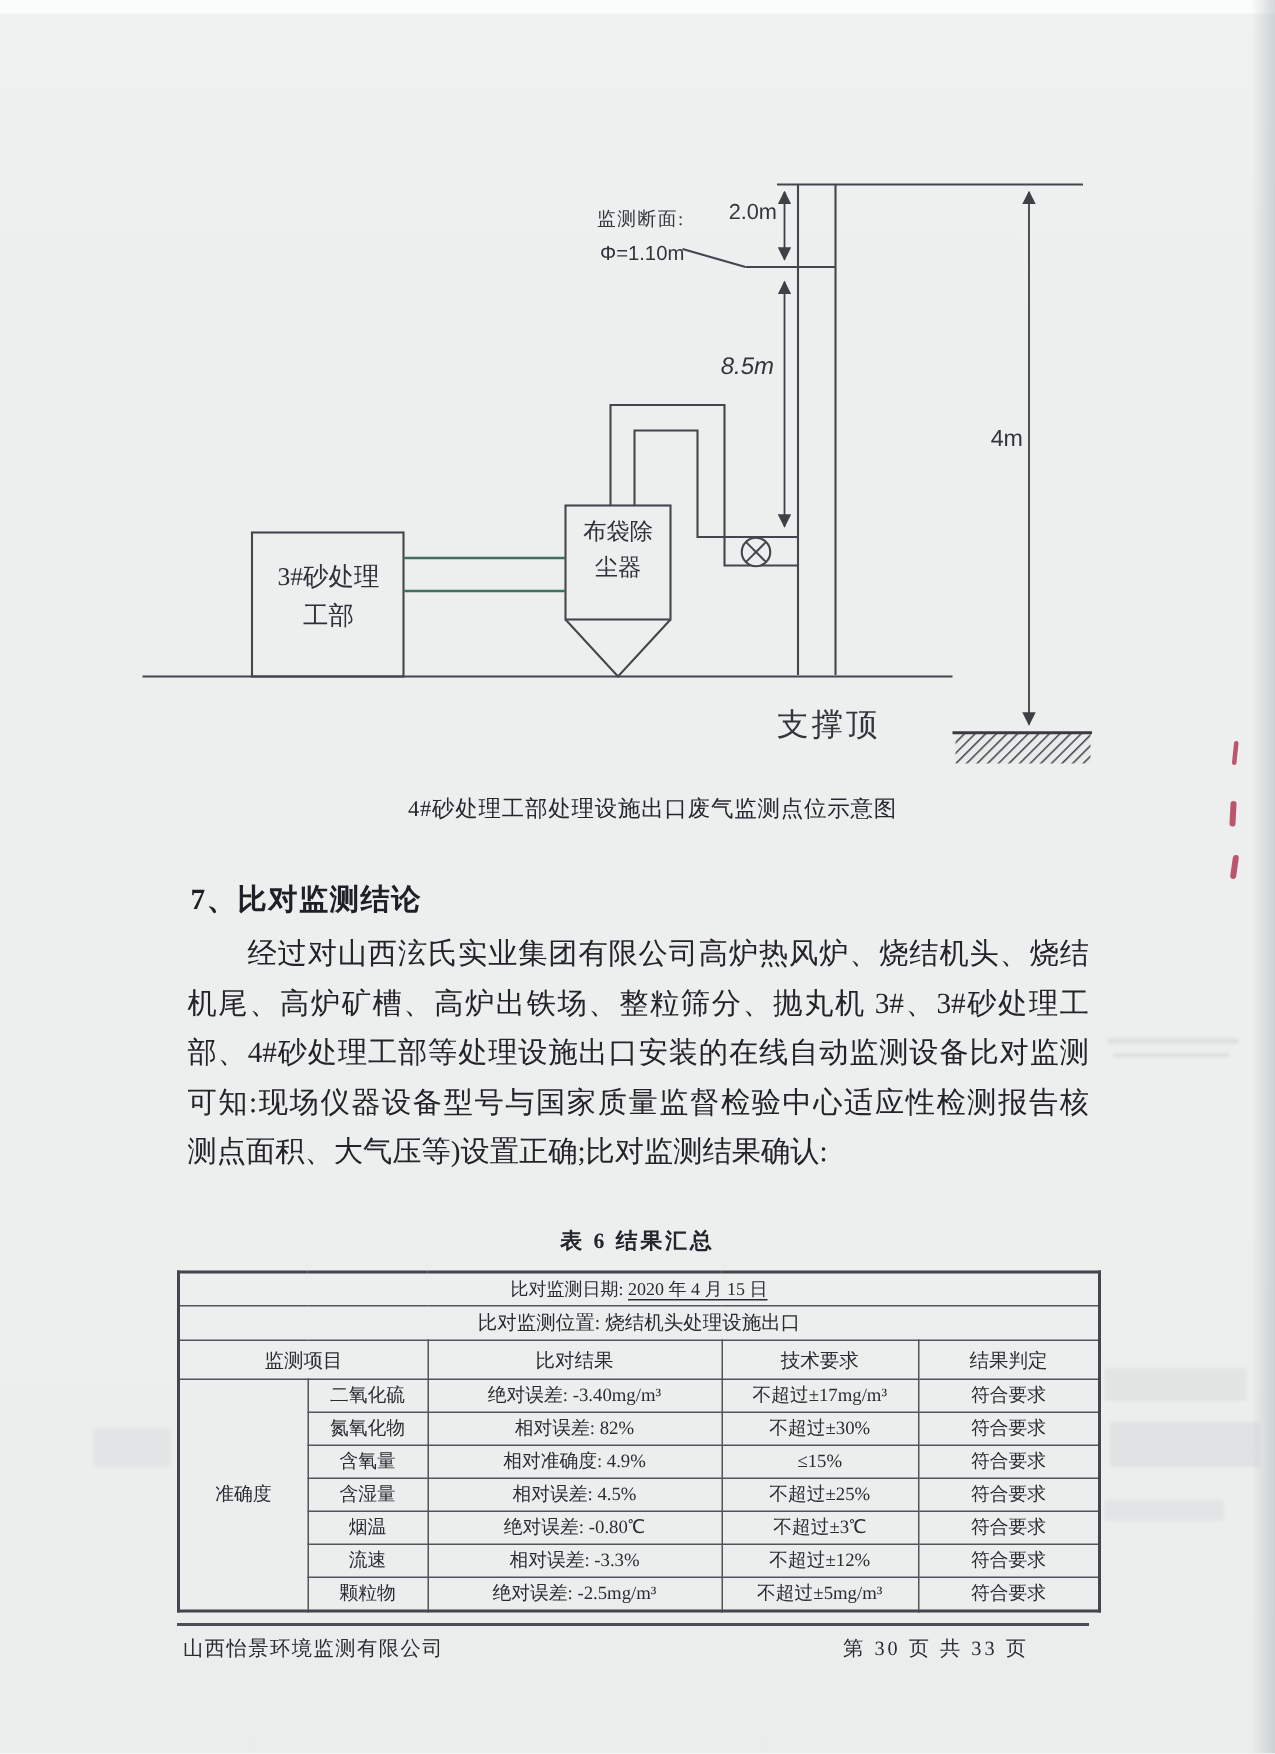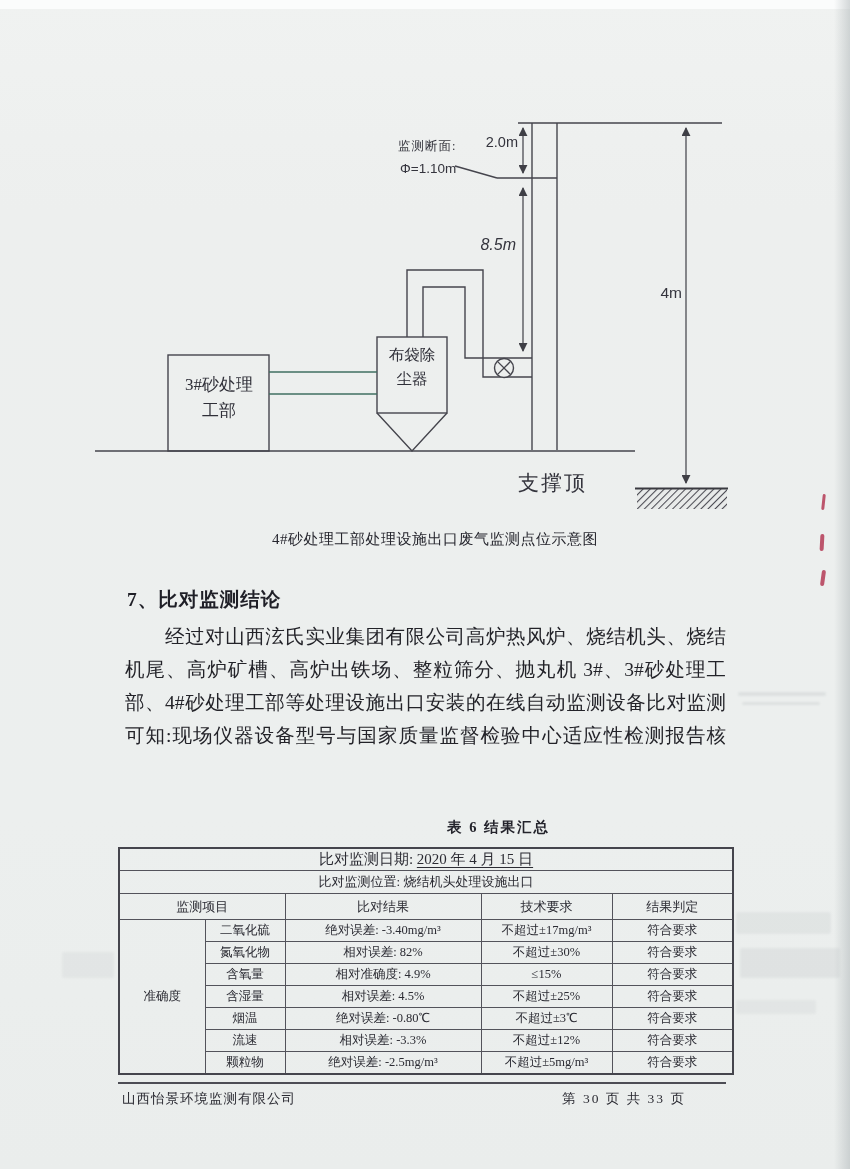--- a/index.html
+++ b/index.html
@@ -24,27 +24,27 @@
   .lbl-box4{left:183px;top:372px;width:72px;font-size:17px;}
   .lbl-collector{left:386px;top:343px;width:52px;font-size:15.5px;}
   .caption{position:absolute;left:200px;top:530px;width:470px;text-align:center;
     font-size:15px;letter-spacing:.5px;color:#26262e;}
   .heading{position:absolute;left:127px;top:586px;font-size:19.5px;font-weight:bold;
     letter-spacing:1px;color:#1f1f27;}
   .para{position:absolute;left:125px;top:620px;width:601px;font-size:19.5px;color:#232329;}
   .pline{height:33px;line-height:33px;text-align:justify;text-align-last:justify;text-justify:inter-character;white-space:nowrap;}
   .pline.first{padding-left:40px;}
   .pline.last{text-align-last:left;}
-  .tcaption{position:absolute;left:300px;top:818px;width:250px;text-align:right;
+  .tcaption{position:absolute;left:300px;top:818px;width:250px;text-align:center;
     font-size:14.5px;font-weight:bold;letter-spacing:2px;color:#24242c;}
   table.result{position:absolute;left:118px;top:847px;width:614px;border-collapse:collapse;
     table-layout:fixed;font-size:12.5px;color:#2b2b33;}
   table.result td{border:1px solid #53535b;text-align:center;padding:0 2px;overflow:hidden;white-space:nowrap;}
   table.result{border:2px solid #45454d;}
-  tr.r-date td{height:21px;font-size:15px;margin-top:42px;}
+  tr.r-date td{height:21px;font-size:12px;margin-top:42px;}
   tr.r-loc td{height:22px;font-size:13px;}
   tr.r-head td{height:25px;font-size:13px;}
   tr.r-data td{height:21px;}
   .u{text-decoration:underline;text-underline-offset:3px;}
   .footline{position:absolute;left:118px;top:1082px;width:608px;height:2px;background:#4d4d55;}
   .foot-left{position:absolute;left:122px;top:1090px;font-size:13.5px;letter-spacing:1px;color:#2b2b33;font-family:Liberation Serif, serif;}
   .foot-right{position:absolute;left:545px;top:1090px;width:158px;text-align:center;
     font-size:13.5px;letter-spacing:2px;color:#2b2b33;}
   .red-mark{position:absolute;width:3px;border-radius:2px;background:#b43a55;opacity:.85;}
   .rm1{left:822px;top:494px;height:16px;transform:rotate(6deg);}
@@ -114,20 +114,21 @@
   </div>
 
   <div class="caption">4#砂处理工部处理设施出口废气监测点位示意图</div>
 
   <div class="heading">7、比对监测结论</div>
   <div class="para">
     <div class="pline first">经过对山西泫氏实业集团有限公司高炉热风炉、烧结机头、烧结</div>
     <div class="pline">机尾、高炉矿槽、高炉出铁场、整粒筛分、抛丸机 3#、3#砂处理工</div>
     <div class="pline">部、4#砂处理工部等处理设施出口安装的在线自动监测设备比对监测</div>
     <div class="pline">可知:现场仪器设备型号与国家质量监督检验中心适应性检测报告核</div>
+    <div class="pline last">测点面积、大气压等)设置正确;比对监测结果确认:</div>
   </div>
 
   <div class="tcaption">表 6  结果汇总</div>
   <table class="result">
     <colgroup>
       <col style="width:86px">
         <col style="width:80px">
         <col style="width:196px">
         <col style="width:131px">
         <col style="width:121px">

